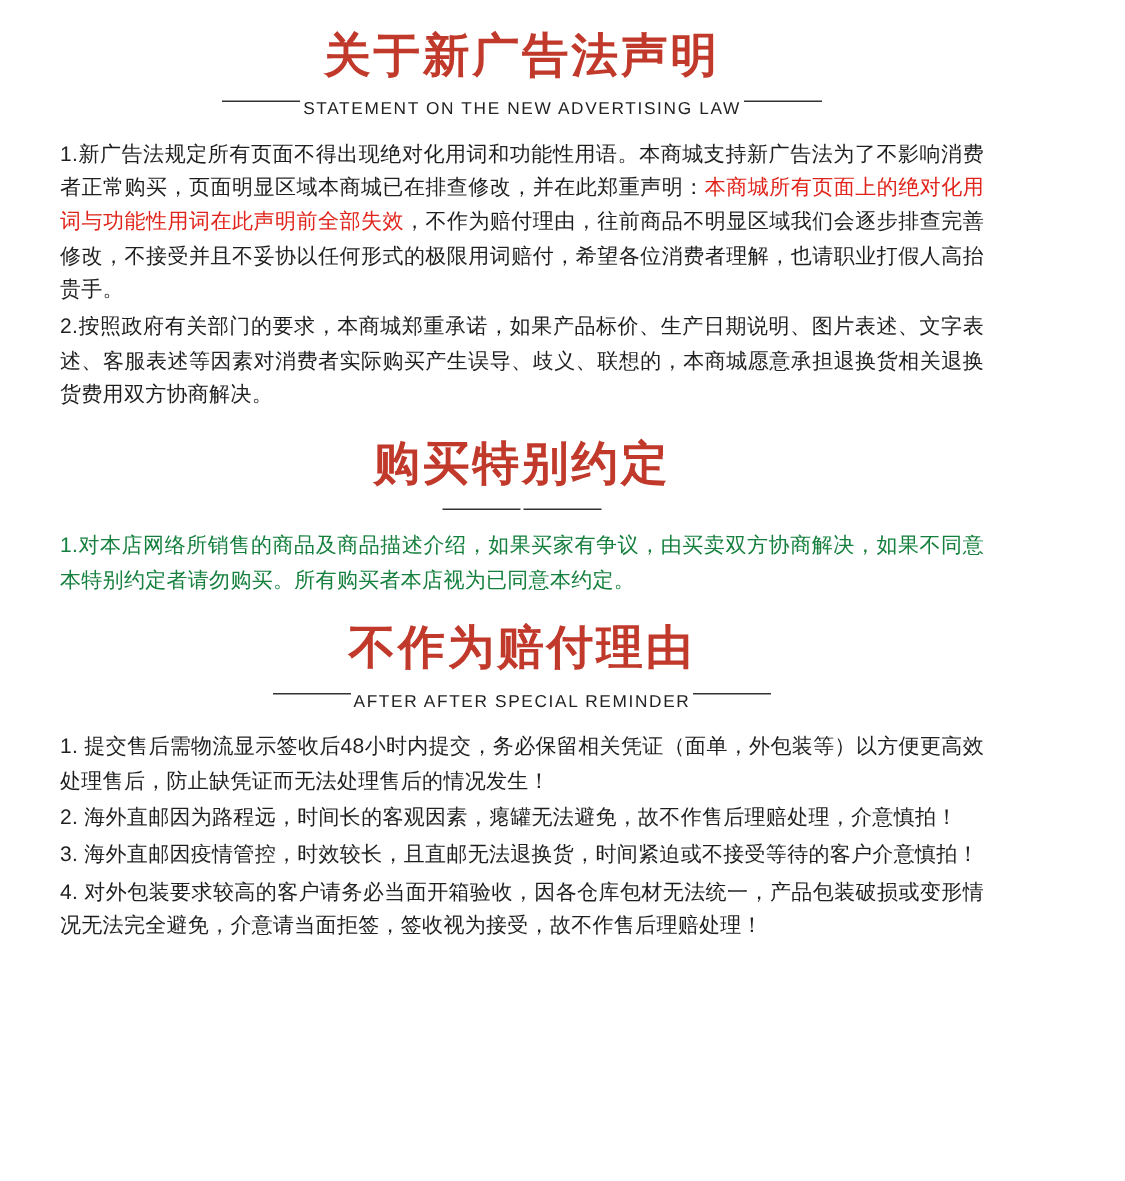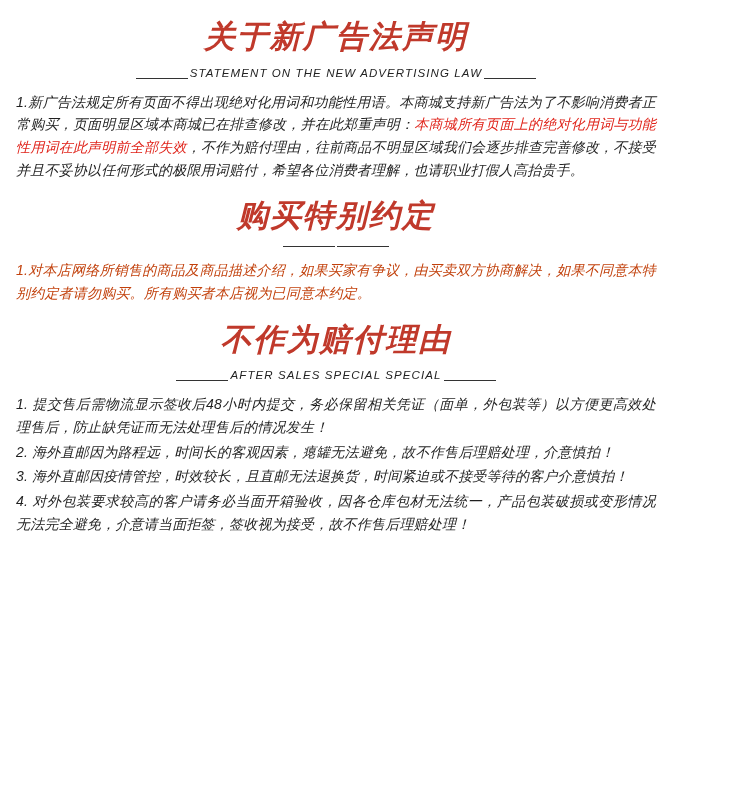--- a/index.html
+++ b/index.html
@@ -10,43 +10,42 @@
     width: 750px;
     height: 787px;
     background: #ffffff;
     font-family: "Liberation Sans", sans-serif;
     color: #1a1a1a;
   }
   .page {
     width: 680px;
     height: 787px;
     box-sizing: border-box;
-    padding: 18px 24px 10px 16px;
+    padding: 18px 24px 10px 40px;
     position: relative;
     overflow: hidden;
-    font-style: italic;
   }
 
   
   .section-head {
     text-align: center;
     margin: 0;
   }
   .section-title {
     font-size: 31px;
     font-weight: bold;
     color: #c0392b;
     letter-spacing: 2px;
     line-height: 1.25;
     margin: 0;
     font-family: "Liberation Sans", sans-serif;
   }
   .sub-rule {
     display: flex;
-    align-items: flex-end;
+    align-items: flex-start;
     justify-content: center;
     gap: 2px;
     margin: 10px 0 12px 0;
   }
   .sub-rule .line {
     height: 1px;
     background: #333;
     width: 52px;
     flex: none;
   }
@@ -61,21 +60,21 @@
   
   .para {
     font-size: 14px;
     line-height: 1.62;
     color: #1f1f1f;
     margin: 0 0 2px 0;
     text-align: justify;
     letter-spacing: 0.2px;
   }
   .para.red {
-    color: #c2410c;
+    color: #15803d;
   }
   .em-red {
     color: #e0241b;
   }
   .spacer-md { height: 14px; }
 </style>
 </head>
 <body>
 
 <div class="page">
@@ -84,40 +83,41 @@
     <div class="section-title">关于新广告法声明</div>
     <div class="sub-rule">
       <span class="line"></span>
       <span class="sub-text">STATEMENT ON THE NEW ADVERTISING LAW</span>
       <span class="line"></span>
     </div>
   </div>
 
   <p class="para"><span>1.新广告法规定所有页面不得出现绝对化用词和功能性用语。本商城支持新广告法为了不影响消费者正常购买，页面明显区域本商城已在排查修改，并在此郑重声明：</span><span class="em-red">本商城所有页面上的绝对化用词与功能性用词在此声明前全部失效</span><span>，不作为赔付理由，往前商品不明显区域我们会逐步排查完善修改，不接受并且不妥协以任何形式的极限用词赔付，希望各位消费者理解，也请职业打假人高抬贵手。</span></p>
 
+  <p class="para">2.按照政府有关部门的要求，本商城郑重承诺，如果产品标价、生产日期说明、图片表述、文字表述、客服表述等因素对消费者实际购买产生误导、歧义、联想的，本商城愿意承担退换货相关退换货费用双方协商解决。</p>
 
   <div class="spacer-md"></div>
 
   <div class="section-head">
     <div class="section-title">购买特别约定</div>
     <div class="sub-rule">
       <span class="line"></span>
       <span class="line"></span>
     </div>
   </div>
 
   <p class="para red">1.对本店网络所销售的商品及商品描述介绍，如果买家有争议，由买卖双方协商解决，如果不同意本特别约定者请勿购买。所有购买者本店视为已同意本约定。</p>
 
   <div class="spacer-md"></div>
 
   <div class="section-head">
     <div class="section-title">不作为赔付理由</div>
     <div class="sub-rule">
       <span class="line"></span>
-      <span class="sub-text">AFTER SALES SPECIAL SPECIAL</span>
+      <span class="sub-text">AFTER AFTER SPECIAL REMINDER</span>
       <span class="line"></span>
     </div>
   </div>
 
   <p class="para">1. 提交售后需物流显示签收后48小时内提交，务必保留相关凭证（面单，外包装等）以方便更高效处理售后，防止缺凭证而无法处理售后的情况发生！</p>
   <p class="para">2. 海外直邮因为路程远，时间长的客观因素，瘪罐无法避免，故不作售后理赔处理，介意慎拍！</p>
   <p class="para">3. 海外直邮因疫情管控，时效较长，且直邮无法退换货，时间紧迫或不接受等待的客户介意慎拍！</p>
   <p class="para">4. 对外包装要求较高的客户请务必当面开箱验收，因各仓库包材无法统一，产品包装破损或变形情况无法完全避免，介意请当面拒签，签收视为接受，故不作售后理赔处理！</p>
 
 </div>

